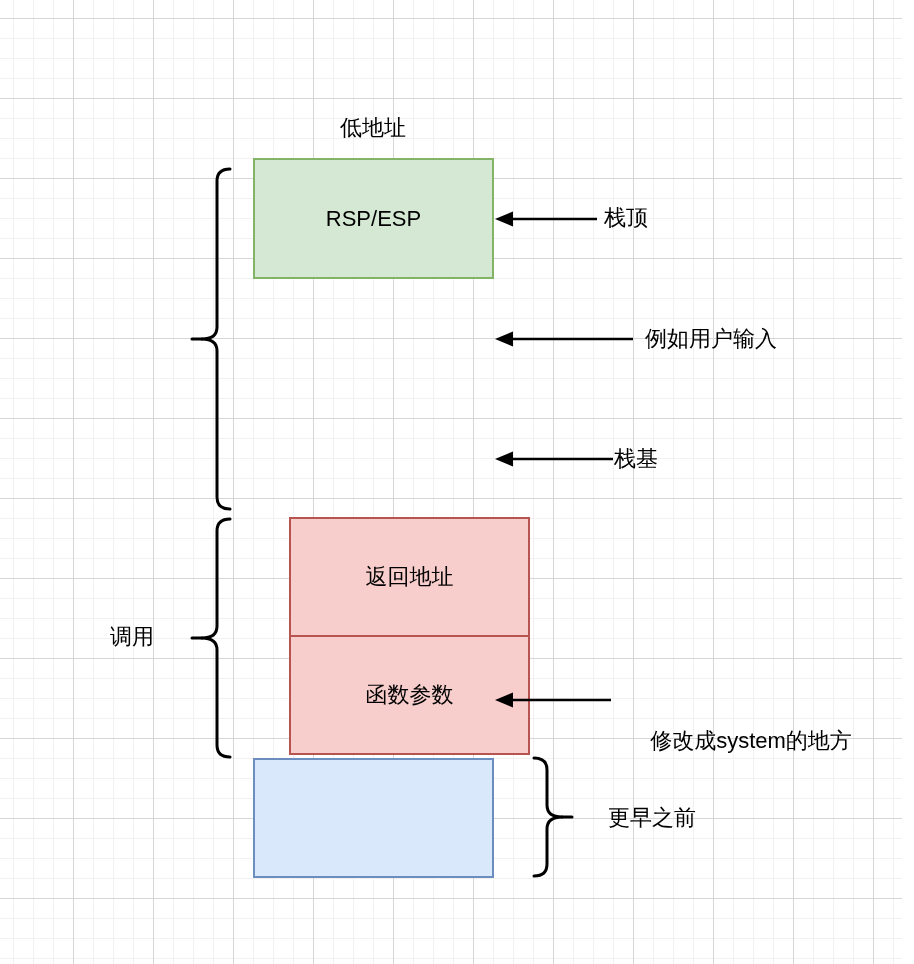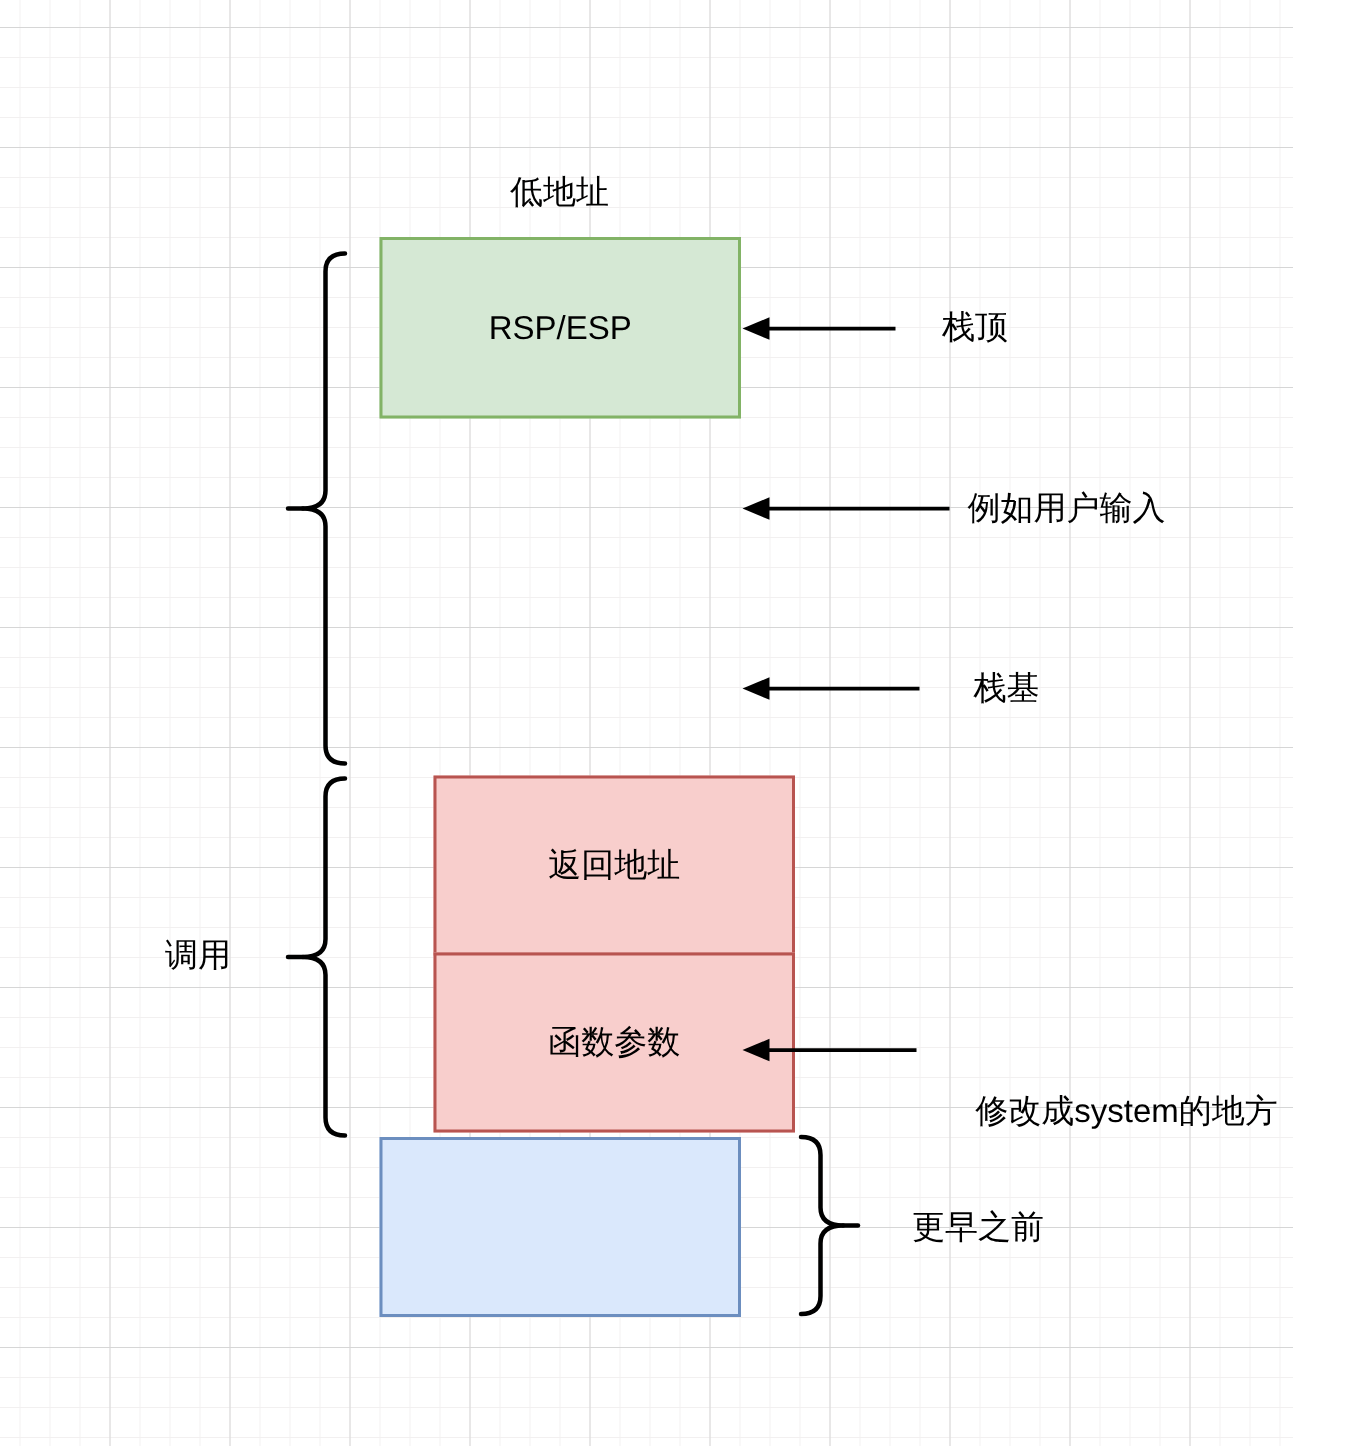--- a/index.html
+++ b/index.html
@@ -13,20 +13,21 @@
     height: 964px;
     overflow: hidden;
     background-color: #ffffff;
     background-image:
       linear-gradient(to right, var(--grid-major, #d6d6d6) 1px, transparent 1px),
       linear-gradient(to bottom, var(--grid-major, #d6d6d6) 1px, transparent 1px),
       linear-gradient(to right, var(--grid-minor, #f2f0f0) 1px, transparent 1px),
       linear-gradient(to bottom, var(--grid-minor, #f2f0f0) 1px, transparent 1px);
     background-size: 80px 80px, 80px 80px, 20px 20px, 20px 20px;
     background-position: 73px 0px, 0px 18px, 13px 0px, 0px 18px;
+    padding-left: 40px;
   }
   .box {
     position: absolute;
     left: 253px;
     width: 241px;
     box-sizing: border-box;
     border: 2px solid #000;
     display: flex;
     align-items: center;
     justify-content: center;
@@ -93,33 +94,33 @@
   <svg class="brace" style="left:530px; top:755px;" width="44" height="124" viewBox="0 0 44 124">
     <path d="M32 62 L42 62"></path>
     <path d="M4 3 Q17 3 17 15 L17 50 Q17 62 32 62 Q17 62 17 74 L17 109 Q17 121 4 121"></path>
   </svg>
   <div class="lbl" style="left:577px; top:803px; width:150px;">更早之前</div>
 
   <svg class="arrow" style="left:493px; top:207px;" width="110" height="24" viewBox="0 0 110 24">
     <line x1="104" y1="12" x2="18" y2="12"></line>
     <polygon points="2,12 20,4.5 20,19.5"></polygon>
   </svg>
-  <div class="lbl" style="left:580px; top:203px; width:140px;">栈顶</div>
+  <div class="lbl" style="left:556px; top:203px; width:140px;">栈顶</div>
 
   <svg class="arrow" style="left:493px; top:327px;" width="142" height="24" viewBox="0 0 142 24">
     <line x1="140" y1="12" x2="18" y2="12"></line>
     <polygon points="2,12 20,4.5 20,19.5"></polygon>
   </svg>
   <div class="lbl" style="left:611px; top:324px; width:200px;">例如用户输入</div>
 
   <svg class="arrow" style="left:493px; top:447px;" width="122" height="24" viewBox="0 0 122 24">
     <line x1="120" y1="12" x2="18" y2="12"></line>
     <polygon points="2,12 20,4.5 20,19.5"></polygon>
   </svg>
-  <div class="lbl" style="left:601px; top:444px; width:140px;">栈基</div>
+  <div class="lbl" style="left:566px; top:444px; width:140px;">栈基</div>
 
   <svg class="arrow" style="left:493px; top:688px;" width="120" height="24" viewBox="0 0 120 24">
     <line x1="118" y1="12" x2="18" y2="12"></line>
     <polygon points="2,12 20,4.5 20,19.5"></polygon>
   </svg>
   <div class="lbl" style="left:626px; top:685px; width:250px;margin-top:41px;">修改成system的地方</div>
 
 </div>
 
 </body></html>

